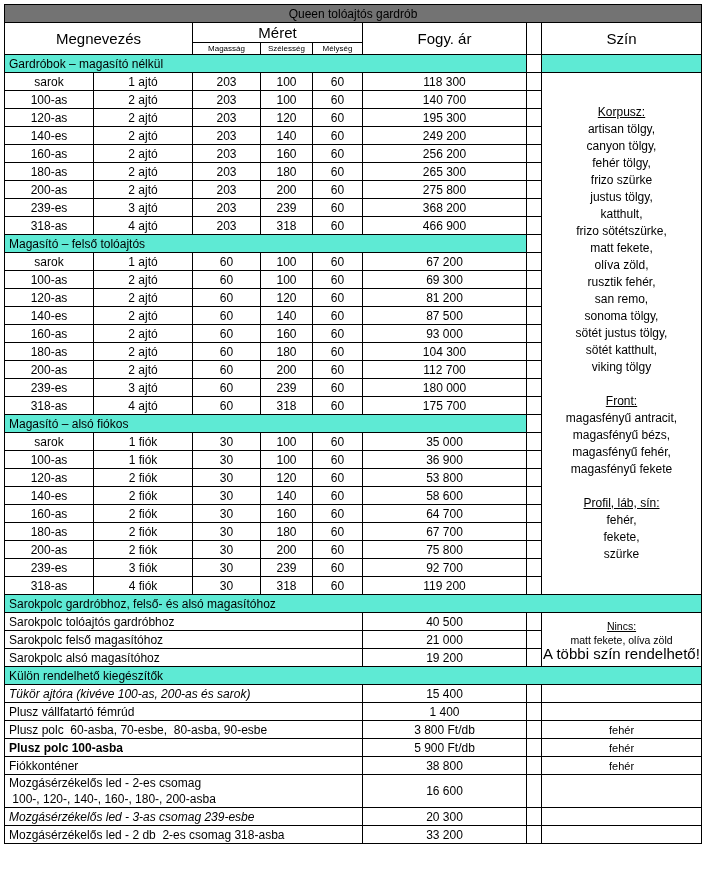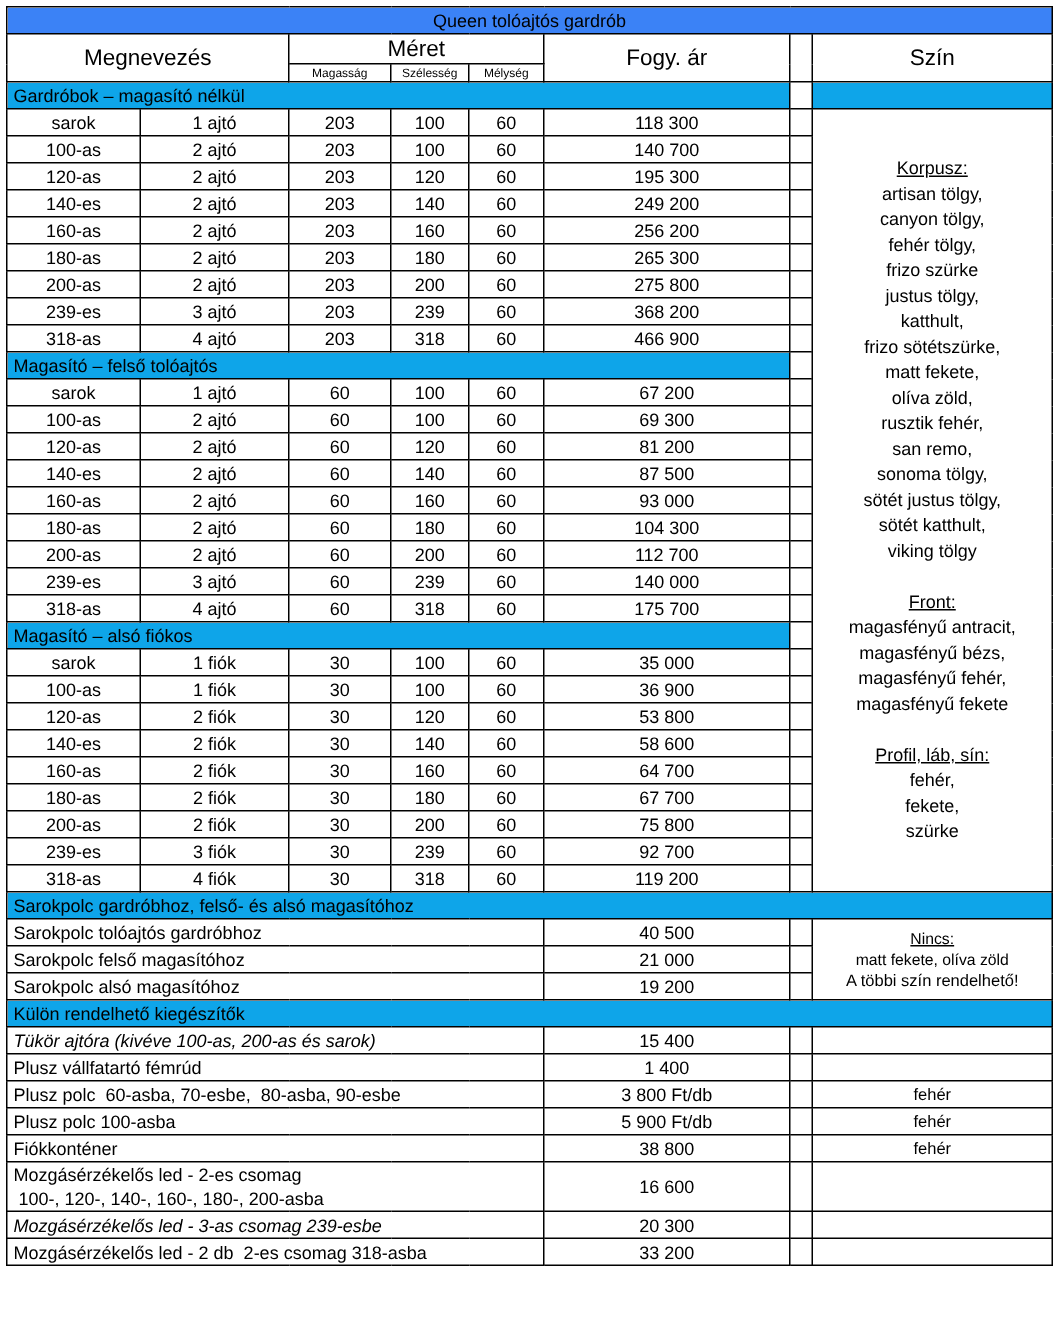--- a/index.html
+++ b/index.html
@@ -2,25 +2,25 @@
 <html><head>
 <meta charset="utf-8">
 <style>
   html, body { margin: 0; padding: 0; background: #ffffff; }
   body { width: 704px; height: 885px; position: relative; overflow: hidden;
          font-family: "Liberation Sans", sans-serif; color: #000; }
   table.sheet { position: absolute; left: 4px; top: 4px; border-collapse: collapse;
                 table-layout: fixed; width: 697px; }
   table.sheet td { border: 1px solid #000; padding: 0; font-size: 12px; text-align: center;
                    height: 17px; line-height: 16px; overflow: hidden; white-space: nowrap; }
-  .title td { background: #3b82f6; font-size: 24px; height: 31px; line-height: 30px;
+  .title td { background: #737373; font-size: 24px; height: 31px; line-height: 30px;
               text-align: left; padding-left: 4px; border-bottom: 1px solid #000; }
   .hdr-big { font-size: 15px !important; margin-top: 40px; }
   .hdr-small { font-size: 8px !important; height: 11px !important; line-height: 10px !important; }
-  .sec td { background: #0ea5e9; font-size: 16px; height: 22px; line-height: 21px; }
+  .sec td { background: #5eead4; font-size: 16px; height: 22px; line-height: 21px; }
   .sec td.sec-label { text-align: left; padding-left: 4px; }
   td.left { text-align: left !important; padding-left: 4px !important; }
   td.gap { background: transparent; }
   .colors { vertical-align: middle; white-space: normal !important; line-height: 17px !important; font-size: 12px; margin-top: 34px; }
   .colors .group-head { text-decoration: underline; }
   .colors .blank { height: 17px; }
   .nincs { font-size: 10.5px !important; line-height: 14px !important; white-space: normal !important; }
   .nincs .u { text-decoration: underline; }
   .two-line { white-space: normal !important; line-height: 16px !important; margin-top: 12px; }
 </style>
@@ -236,21 +236,21 @@
         <td>60</td>
         <td>112 700</td>
         <td class="gap"></td>
       </tr>
       <tr>
         <td>239-es</td>
         <td>3 ajtó</td>
         <td>60</td>
         <td>239</td>
         <td>60</td>
-        <td>140 000</td>
+        <td>180 000</td>
         <td class="gap"></td>
       </tr>
       <tr>
         <td>318-as</td>
         <td>4 ajtó</td>
         <td>60</td>
         <td>318</td>
         <td>60</td>
         <td>175 700</td>
         <td class="gap"></td>
@@ -343,21 +343,21 @@
       <tr class="sec">
         <td colspan="8" class="sec-label">Sarokpolc gardróbhoz, felső- és alsó magasítóhoz</td>
       </tr>
       <tr>
         <td colspan="5" class="left">Sarokpolc tolóajtós gardróbhoz</td>
         <td>40 500</td>
         <td class="gap"></td>
         <td rowspan="3" class="nincs">
           <div class="u">Nincs:</div>
           <div>matt fekete, olíva zöld</div>
-          <div style="font-size: 11px;">A többi szín rendelhető!</div>
+          <div style="font-size: 15px;">A többi szín rendelhető!</div>
         </td>
       </tr>
       <tr>
         <td colspan="5" class="left">Sarokpolc felső magasítóhoz</td>
         <td>21 000</td>
         <td class="gap"></td>
       </tr>
       <tr>
         <td colspan="5" class="left">Sarokpolc alsó magasítóhoz</td>
         <td>19 200</td>
@@ -378,21 +378,21 @@
         <td class="gap"></td>
         <td style="font-size: 11px;"></td>
       </tr>
       <tr>
         <td colspan="5" class="left" style="white-space: pre;">Plusz polc  60-asba, 70-esbe,  80-asba, 90-esbe</td>
         <td>3 800 Ft/db</td>
         <td class="gap"></td>
         <td style="font-size: 11px;">fehér</td>
       </tr>
       <tr>
-        <td colspan="5" class="left" style="white-space: pre;">Plusz polc 100-asba</td>
+        <td colspan="5" class="left" style="white-space: pre; font-weight: bold;">Plusz polc 100-asba</td>
         <td>5 900 Ft/db</td>
         <td class="gap"></td>
         <td style="font-size: 11px;">fehér</td>
       </tr>
       <tr>
         <td colspan="5" class="left" style="white-space: pre;">Fiókkonténer</td>
         <td>38 800</td>
         <td class="gap"></td>
         <td style="font-size: 11px;">fehér</td>
       </tr>

